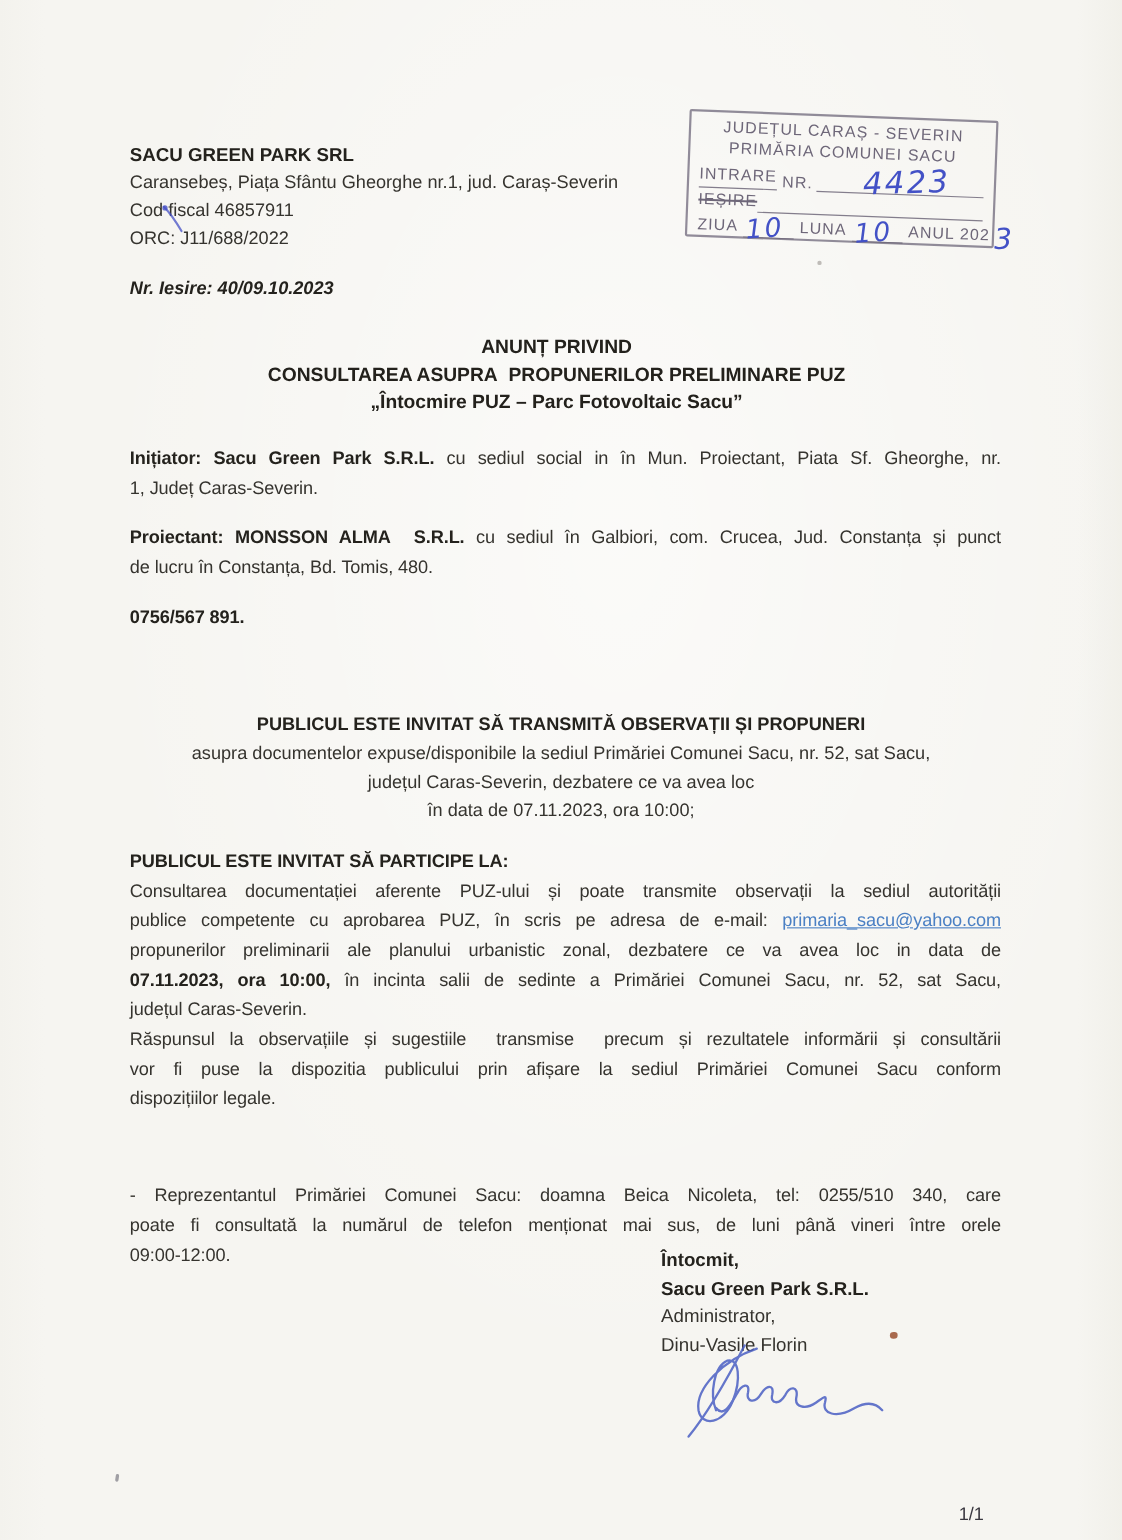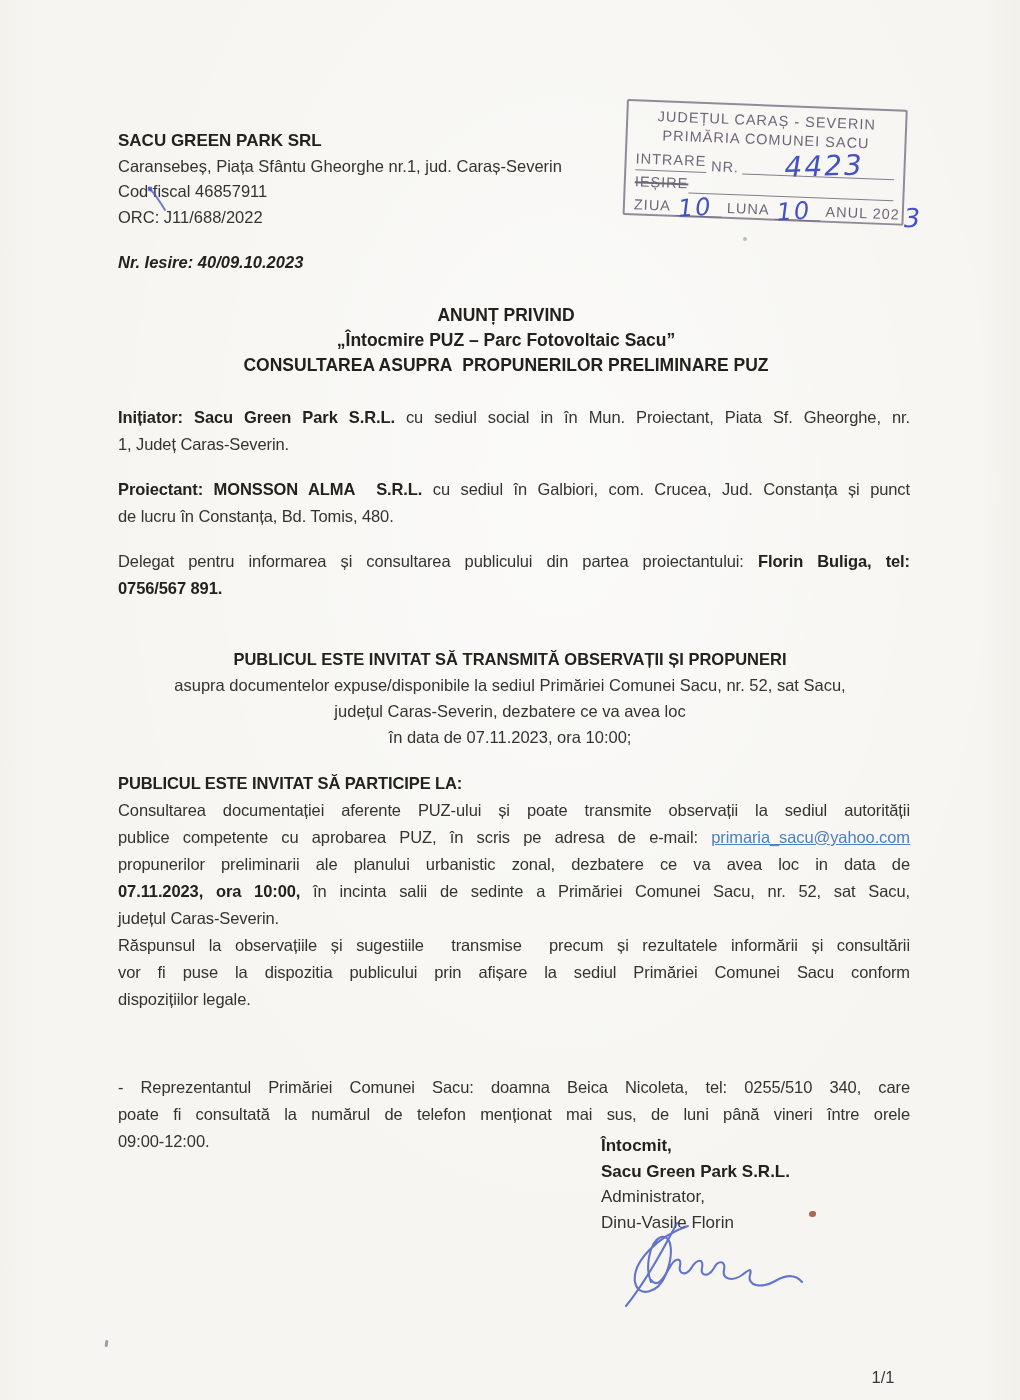--- a/index.html
+++ b/index.html
@@ -126,35 +126,34 @@
       <span class="wline w-year">
         <span class="hand hand-yr">3</span>
       </span>
     </div>
   </div>
 
   <div class="dot-faint"></div>
 
   <div class="title">
     <div>ANUNȚ PRIVIND</div>
+    <div>CONSULTAREA ASUPRA&nbsp; PROPUNERILOR PRELIMINARE PUZ</div>
     <div>„Întocmire PUZ – Parc Fotovoltaic Sacu”</div>
-    <div>CONSULTAREA ASUPRA&nbsp; PROPUNERILOR PRELIMINARE PUZ</div>
   </div>
 
   <div class="content contentA">
     <div class="para">
       <div class="jline"><span class="b">Inițiator: Sacu Green Park S.R.L.</span><span> cu sediul social in în Mun. Proiectant, Piata Sf. Gheorghe, nr.</span></div>
       <div class="lline">1, Județ Caras-Severin.</div>
     </div>
     <div class="para">
       <div class="jline"><span class="b">Proiectant: MONSSON ALMA&nbsp; S.R.L.</span><span> cu sediul în Galbiori, com. Crucea, Jud. Constanța și punct</span></div>
       <div class="lline">de lucru în Constanța, Bd. Tomis, 480.</div>
     </div>
     <div class="para">
-      <div class="jline"><span>Delegat pentru informarea și consultarea publicului din partea proiectantului: </span><span class="b">Florin Buliga, tel:</span></div>
       <div class="lline b">0756/567 891.</div>
     </div>
   </div>
 
   <div class="invite">
     <div class="b">PUBLICUL ESTE INVITAT SĂ TRANSMITĂ OBSERVAȚII ȘI PROPUNERI</div>
     <div>asupra documentelor expuse/disponibile la sediul Primăriei Comunei Sacu, nr. 52, sat Sacu,</div>
     <div>județul Caras-Severin, dezbatere ce va avea loc</div>
     <div>în data de 07.11.2023, ora 10:00;</div>
   </div>

